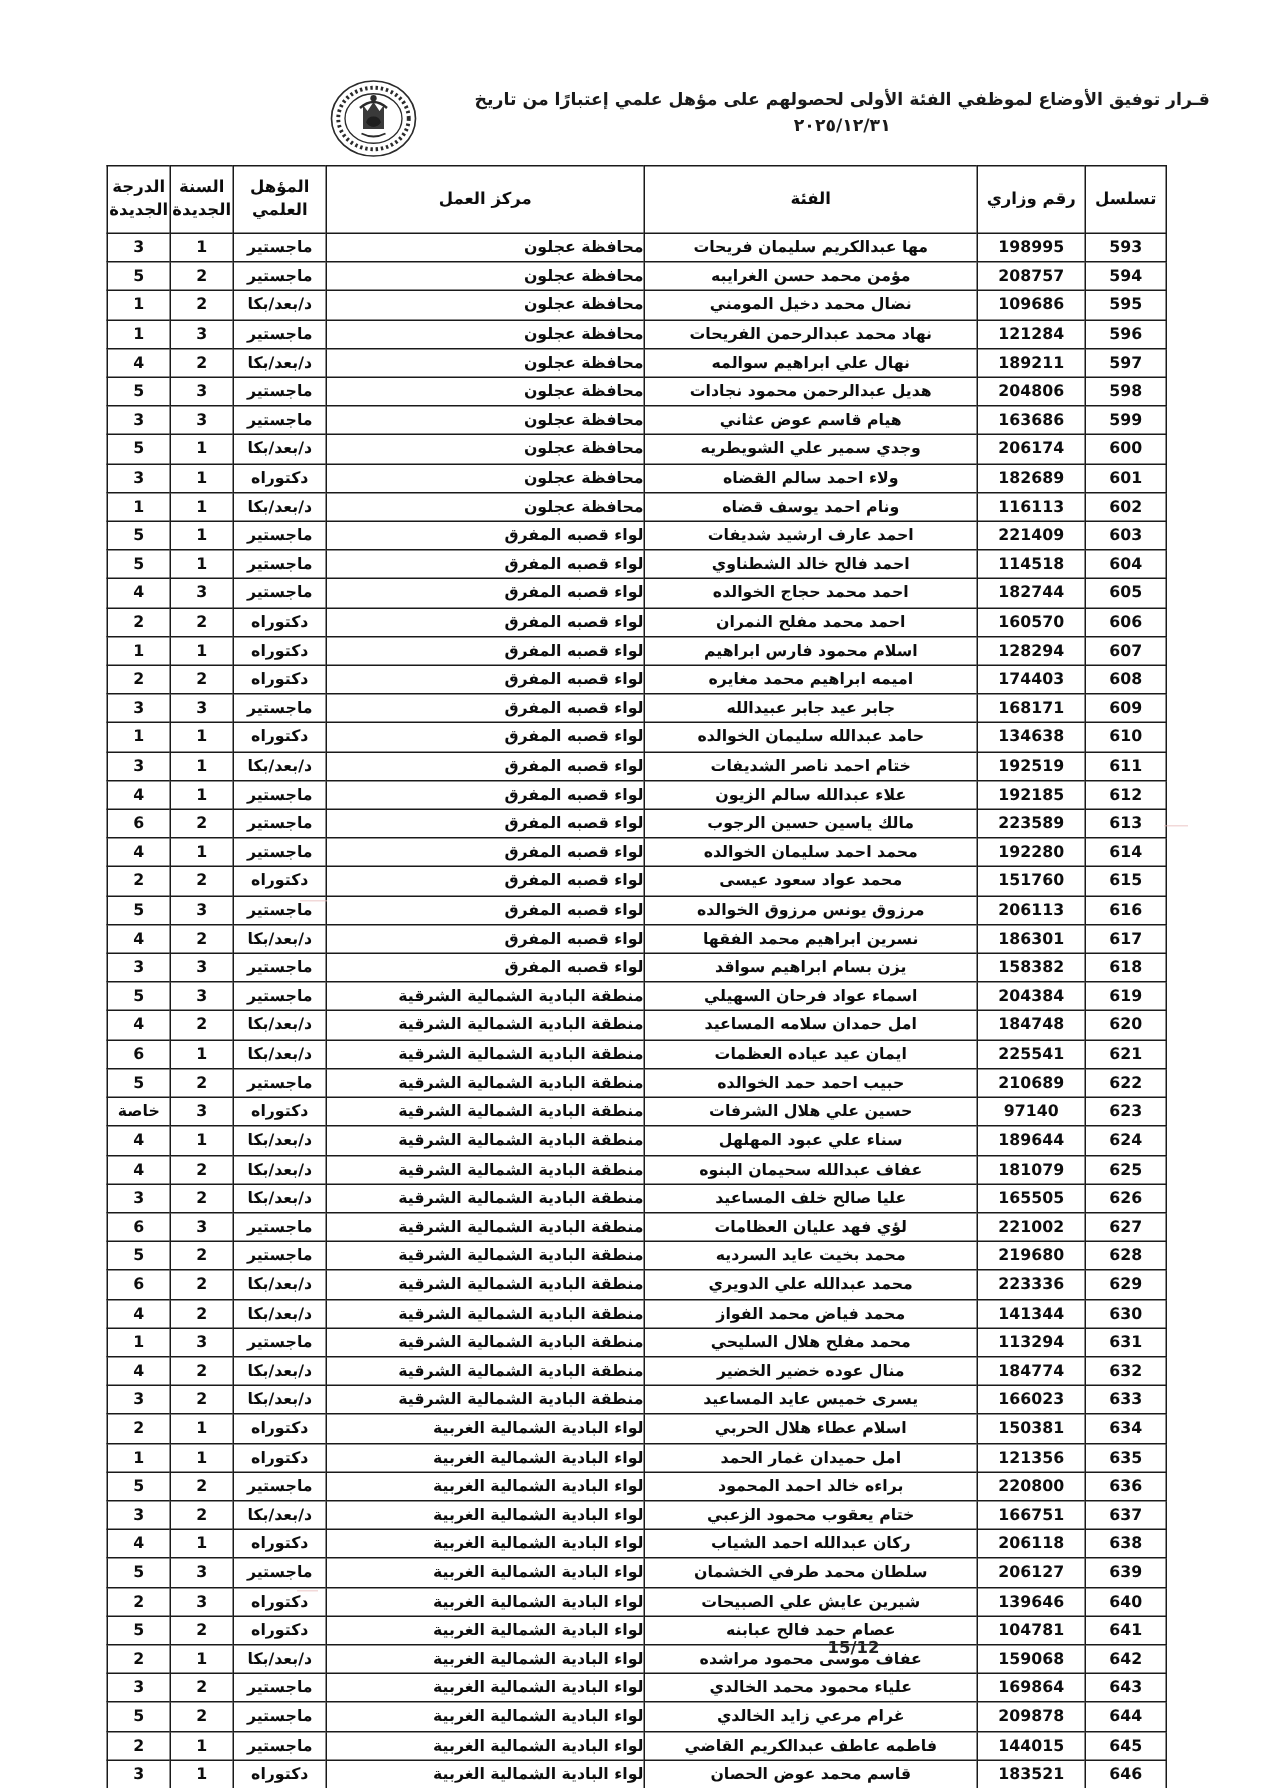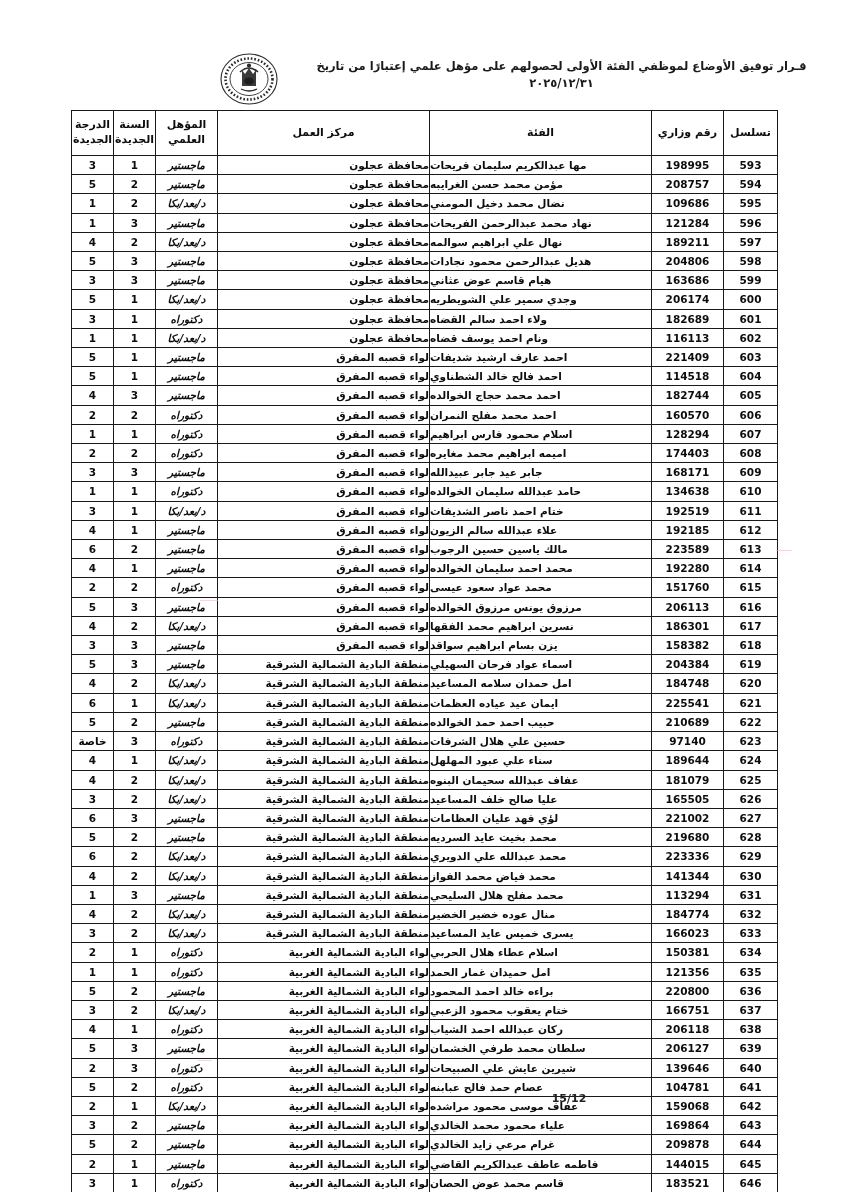--- a/index.html
+++ b/index.html
@@ -104,24 +104,24 @@
   col.c-qual    { width: 62px; }
   col.c-year    { width: 42px; }
   col.c-grade   { width: 42px; }
 
   td.serial, td.minno, td.qual, td.year, td.grade {
     text-align: center;
     font-weight: bold;
   }
   td.serial, td.minno { font-size: 11px; }
   td.year, td.grade   { font-size: 11.5px; }
-  td.qual             { font-size: 10px; font-weight: bold; font-style: italic; }
+  td.qual             { font-size: 10px; font-weight: bold; }
 
   td.name {
-    text-align: left;
+    text-align: center;
     padding-right: 6px;
     font-weight: bold;
     font-size: 10.5px;
   }
   td.center {
     text-align: right;
     padding-left: 4px;
     font-weight: bold;
     font-size: 10.5px;
   }

